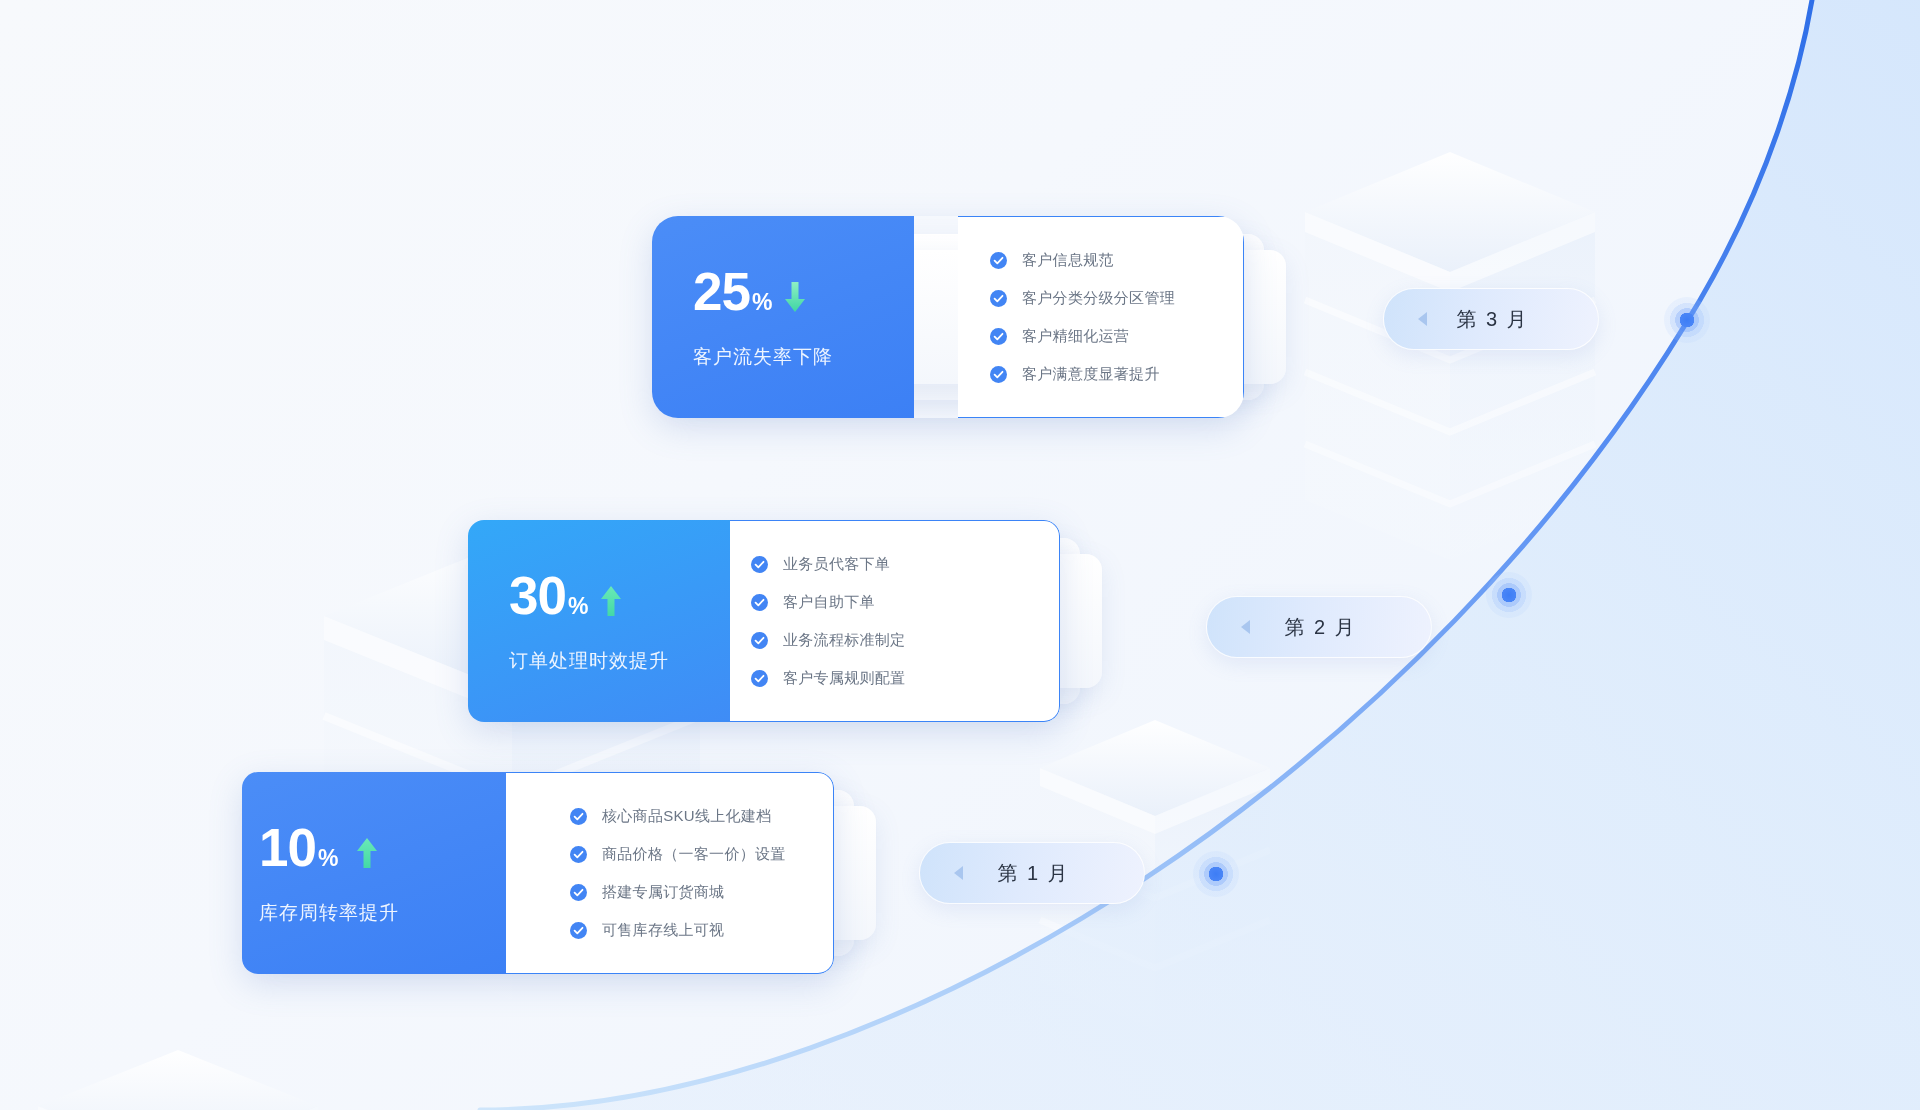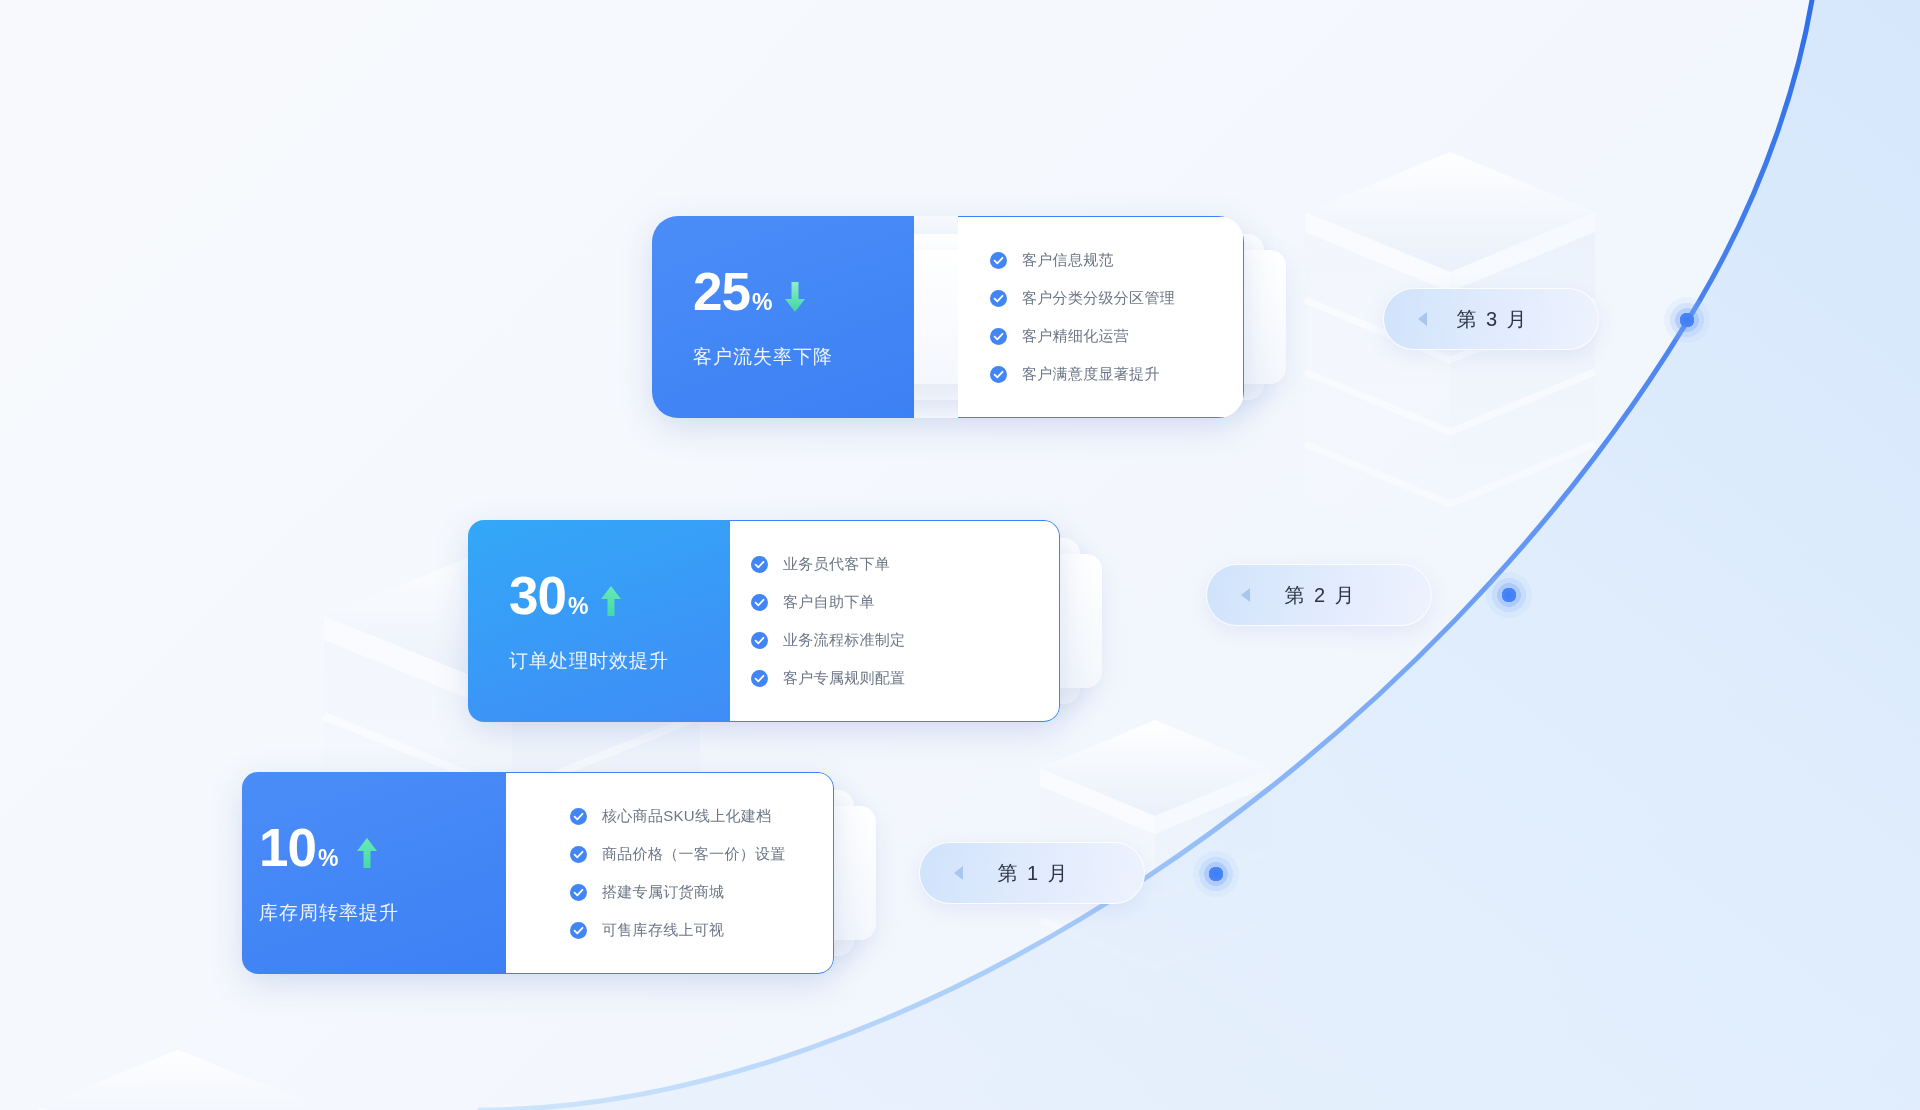--- a/index.html
+++ b/index.html
@@ -409,21 +409,21 @@
       </ul>
     </div>
   </div>
 </div>
 
 <div class="month-pill" style="left:1383px; top:288px; width:216px;">
   <span class="pill-arrow"></span>
   <span class="pill-label">第 3 月</span>
 </div>
 
-<div class="month-pill" style="left:1206px; top:564px; width:226px;align-items:center;">
+<div class="month-pill" style="left:1206px; top:596px; width:226px;align-items:center;">
   <span class="pill-arrow"></span>
   <span class="pill-label">第 2 月</span>
 </div>
 
 <div class="month-pill" style="left:919px; top:842px; width:226px;">
   <span class="pill-arrow"></span>
   <span class="pill-label">第 1 月</span>
 </div>
 
 </body></html>

